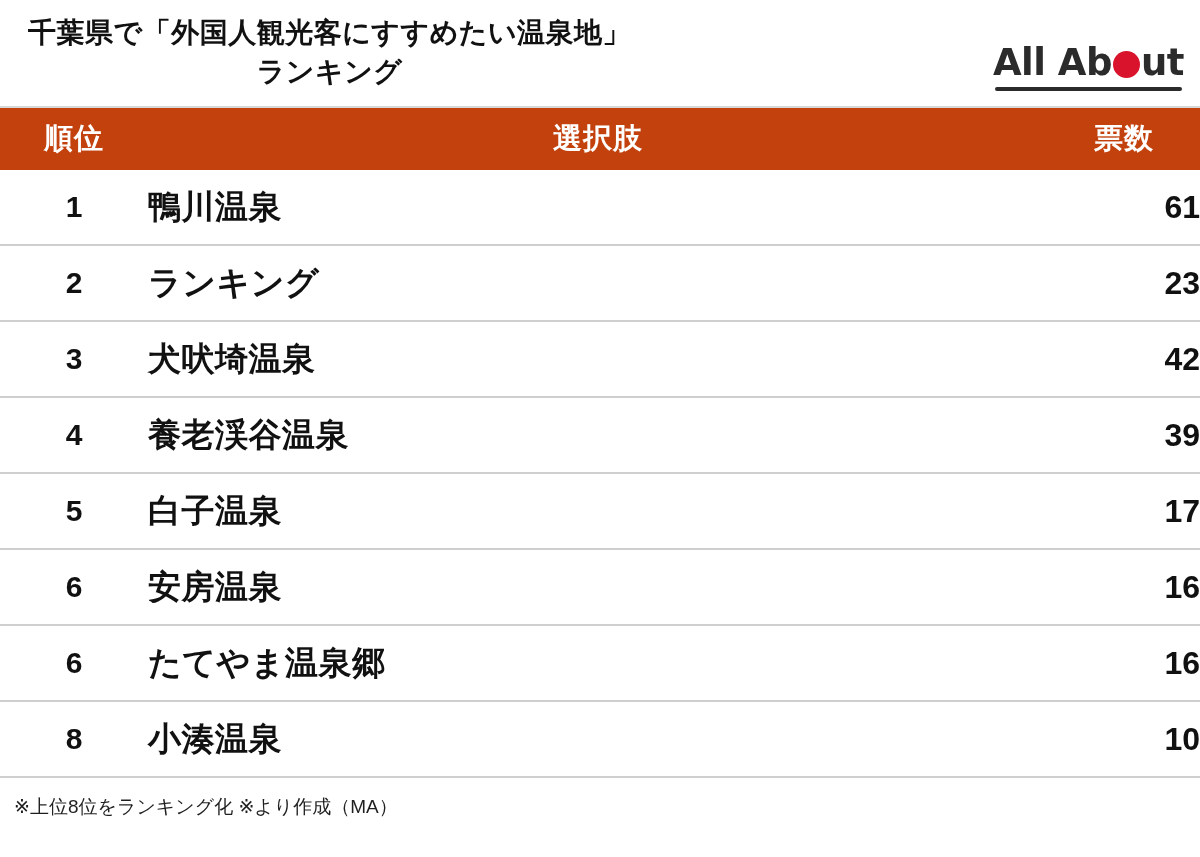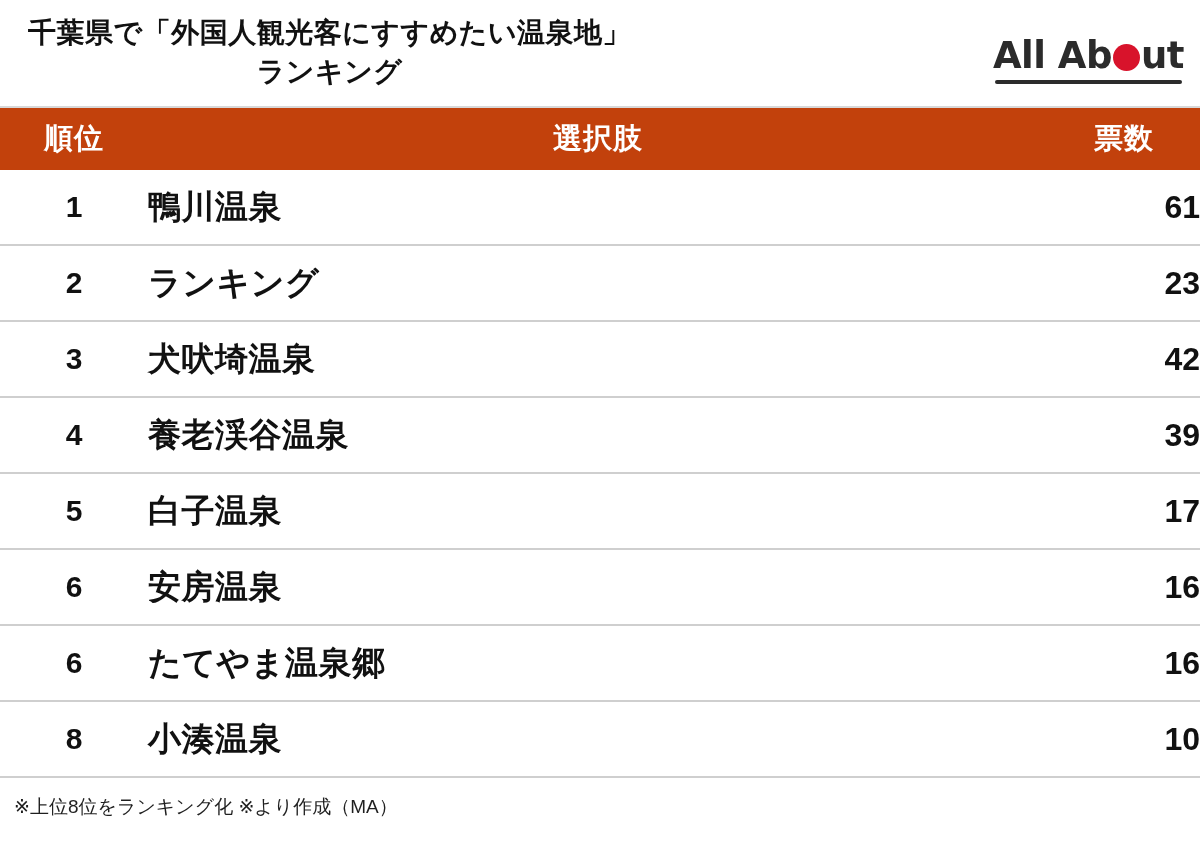--- a/index.html
+++ b/index.html
@@ -40,21 +40,21 @@
     letter-spacing: 0.5px;
     color: #111111;
     max-width: 880px;
   }
   .title-line2 { display: block; }
 
   
   .logo {
     position: absolute;
     right: 16px;
-    top: 28px;
+    top: 35px;
     width: 180px;
     height: 54px;
     display: flex;
     align-items: center;
     justify-content: flex-end;
   }
   .logo-text {
     font-family: "DejaVu Sans", sans-serif;
     font-size: 37px;
     font-weight: bold;

